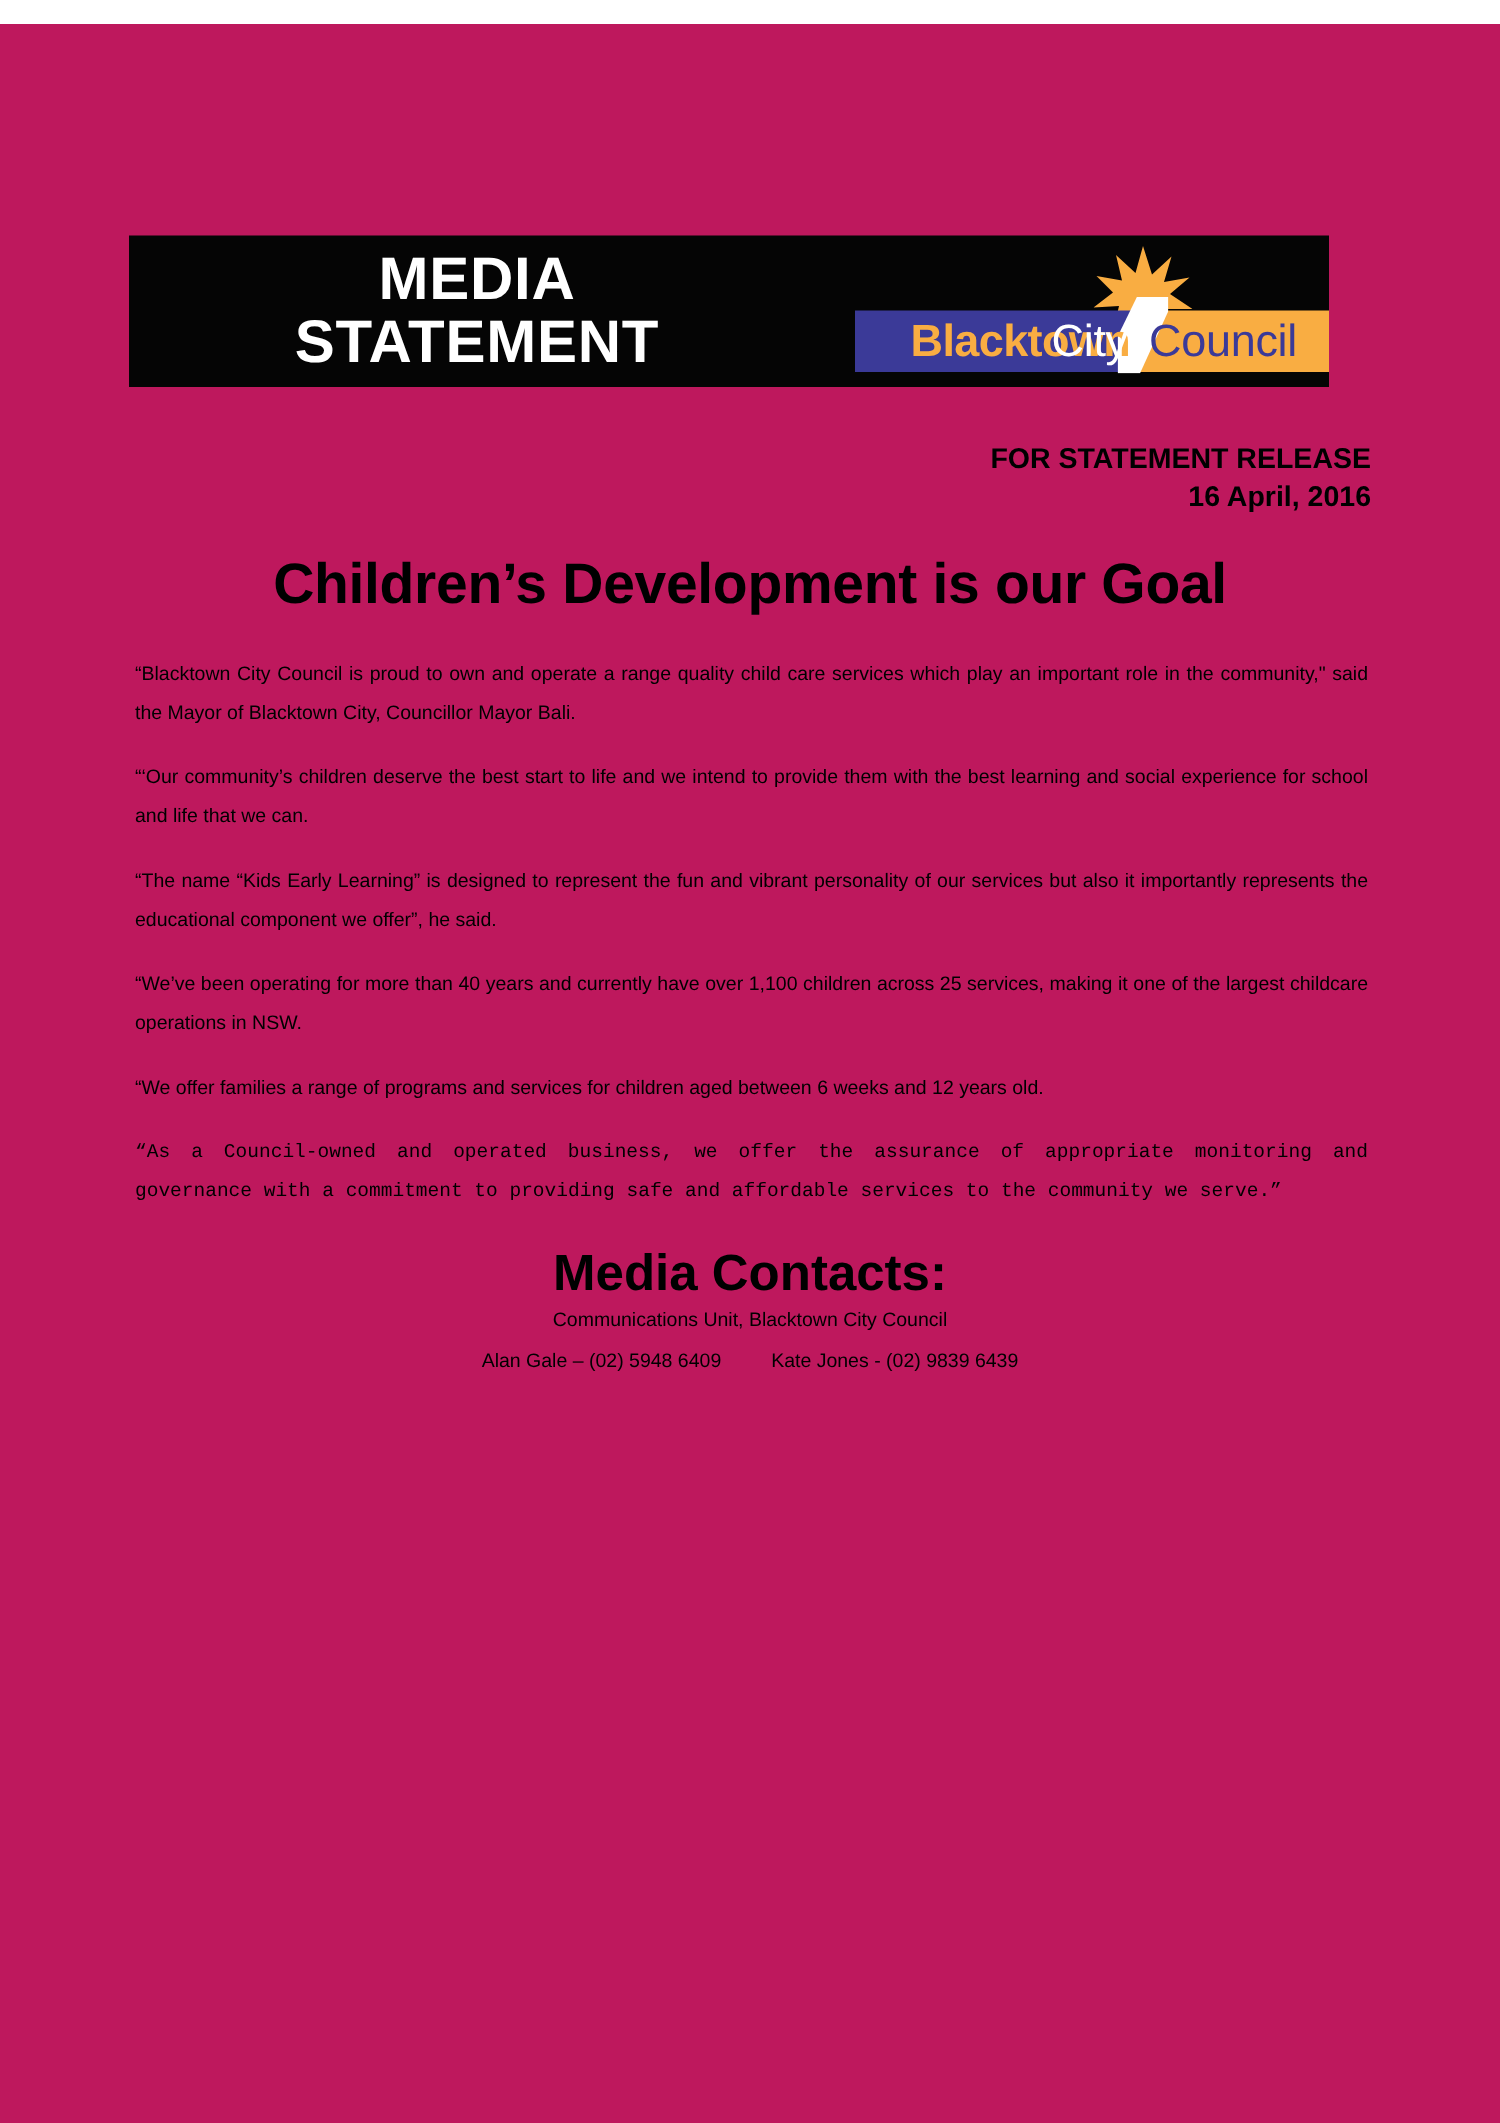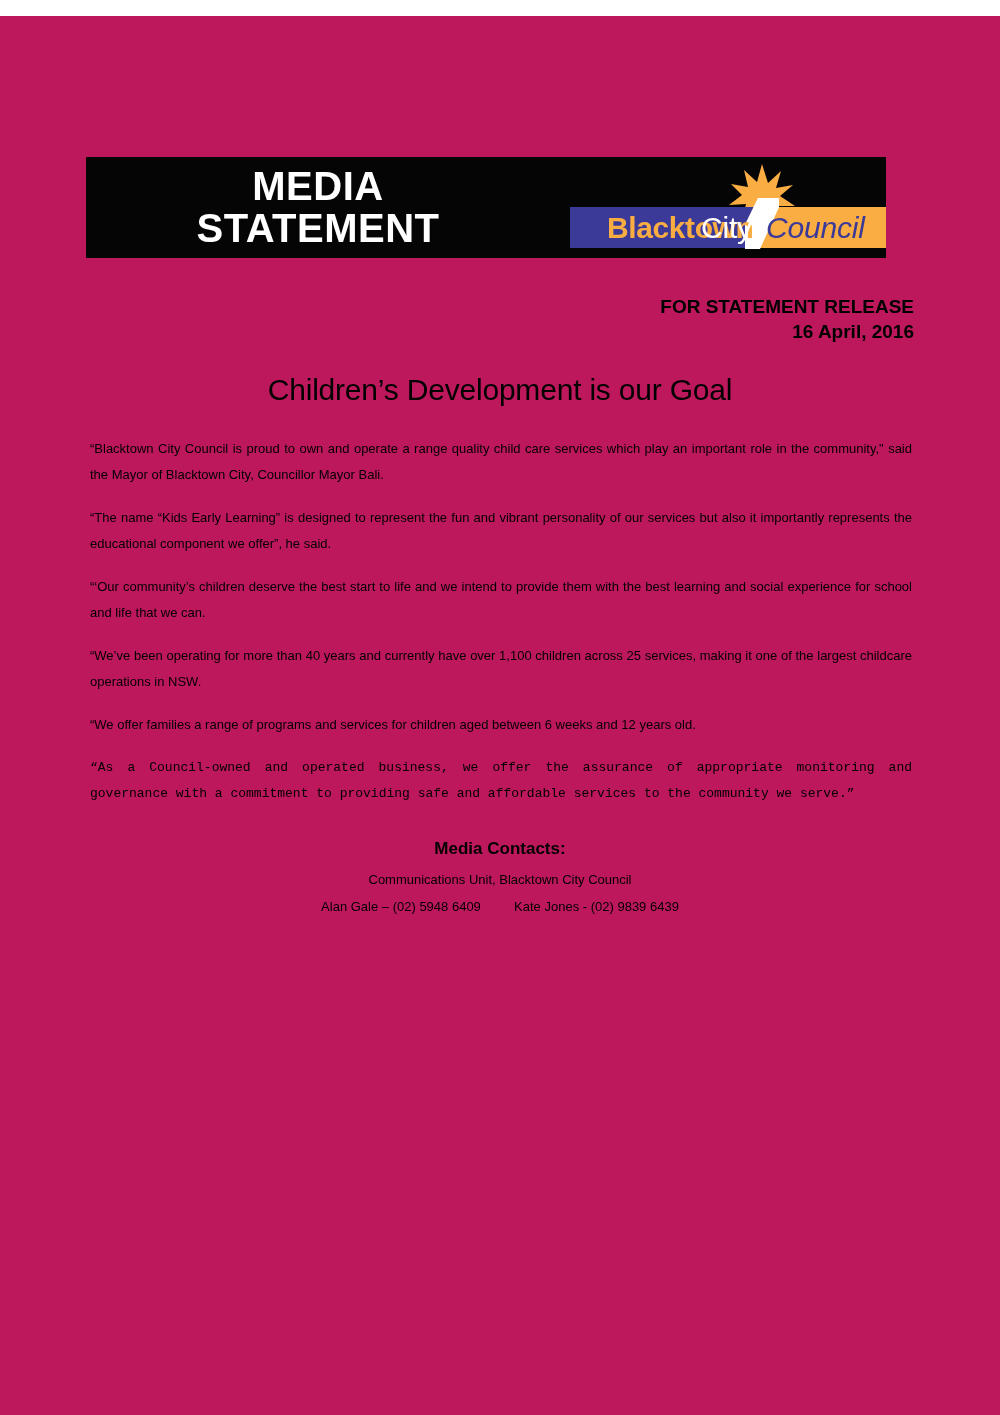--- a/index.html
+++ b/index.html
@@ -116,21 +116,20 @@
     color: #ffffff;
     font-weight: normal;
     letter-spacing: -0.2px;
   }
   .logo-text .w-council {
     position: absolute;
     left: 196px;
     color: #3b3a98;
     font-weight: normal;
     letter-spacing: -0.2px;
-    font-style: italic;
   }
 
   
   .release-info {
     position: absolute;
     right: 86px;
     top: 278px;
     text-align: right;
     font-weight: bold;
     font-size: 19px;
@@ -138,22 +137,22 @@
   }
   .release-info div { display: block; }
 
   
   .headline {
     position: absolute;
     left: 86px;
     top: 352px;
     width: 828px;
     text-align: center;
-    font-weight: normal;
-    font-size: 30px;
+    font-weight: bold;
+    font-size: 38px;
     line-height: 44px;
     letter-spacing: -0.2px;
   }
 
   
   .body-copy {
     position: absolute;
     left: 90px;
     top: 420px;
     width: 822px;
@@ -169,21 +168,21 @@
   
   .contacts {
     position: absolute;
     left: 86px;
     top: 818px;
     width: 828px;
     text-align: center;
   }
   .contacts-title {
     font-weight: bold;
-    font-size: 17px;
+    font-size: 34px;
     line-height: 30px;
     margin-bottom: 2px;
   }
   .contacts-line {
     font-size: 13px;
     line-height: 27px;
   }
   .contacts-line .spacer {
     display: inline-block;
     width: 26px;
@@ -221,22 +220,22 @@
 
   <div class="release-info">
     <div>FOR STATEMENT RELEASE</div>
     <div>16 April, 2016</div>
   </div>
 
   <div class="headline">Children’s Development is our Goal</div>
 
   <div class="body-copy">
     <p class="para">“Blacktown City Council is proud to own and operate a range quality child care services which play an important role in the community," said the Mayor of Blacktown City, Councillor Mayor Bali.</p>
+    <p class="para">“‘Our community’s children deserve the best start to life and we intend to provide them with the best learning and social experience for school and life that we can.</p>
     <p class="para">“The name “Kids Early Learning” is designed to represent the fun and vibrant personality of our services but also it importantly represents the educational component we offer”, he said.</p>
-    <p class="para">“‘Our community’s children deserve the best start to life and we intend to provide them with the best learning and social experience for school and life that we can.</p>
     <p class="para">“We’ve been operating for more than 40 years and currently have over 1,100 children across 25 services, making it one of the largest childcare operations in NSW.</p>
     <p class="para">“We offer families a range of programs and services for children aged between 6 weeks and 12 years old.</p>
     <p class="para">“As a Council-owned and operated business, we offer the assurance of appropriate monitoring and governance with a commitment to providing safe and affordable services to the community we serve.”</p>
   </div>
 
   <div class="contacts">
     <div class="contacts-title">Media Contacts:</div>
     <div class="contacts-line">Communications Unit, Blacktown City Council</div>
     <div class="contacts-line">
       <span>Alan Gale – (02) 5948 6409</span>

